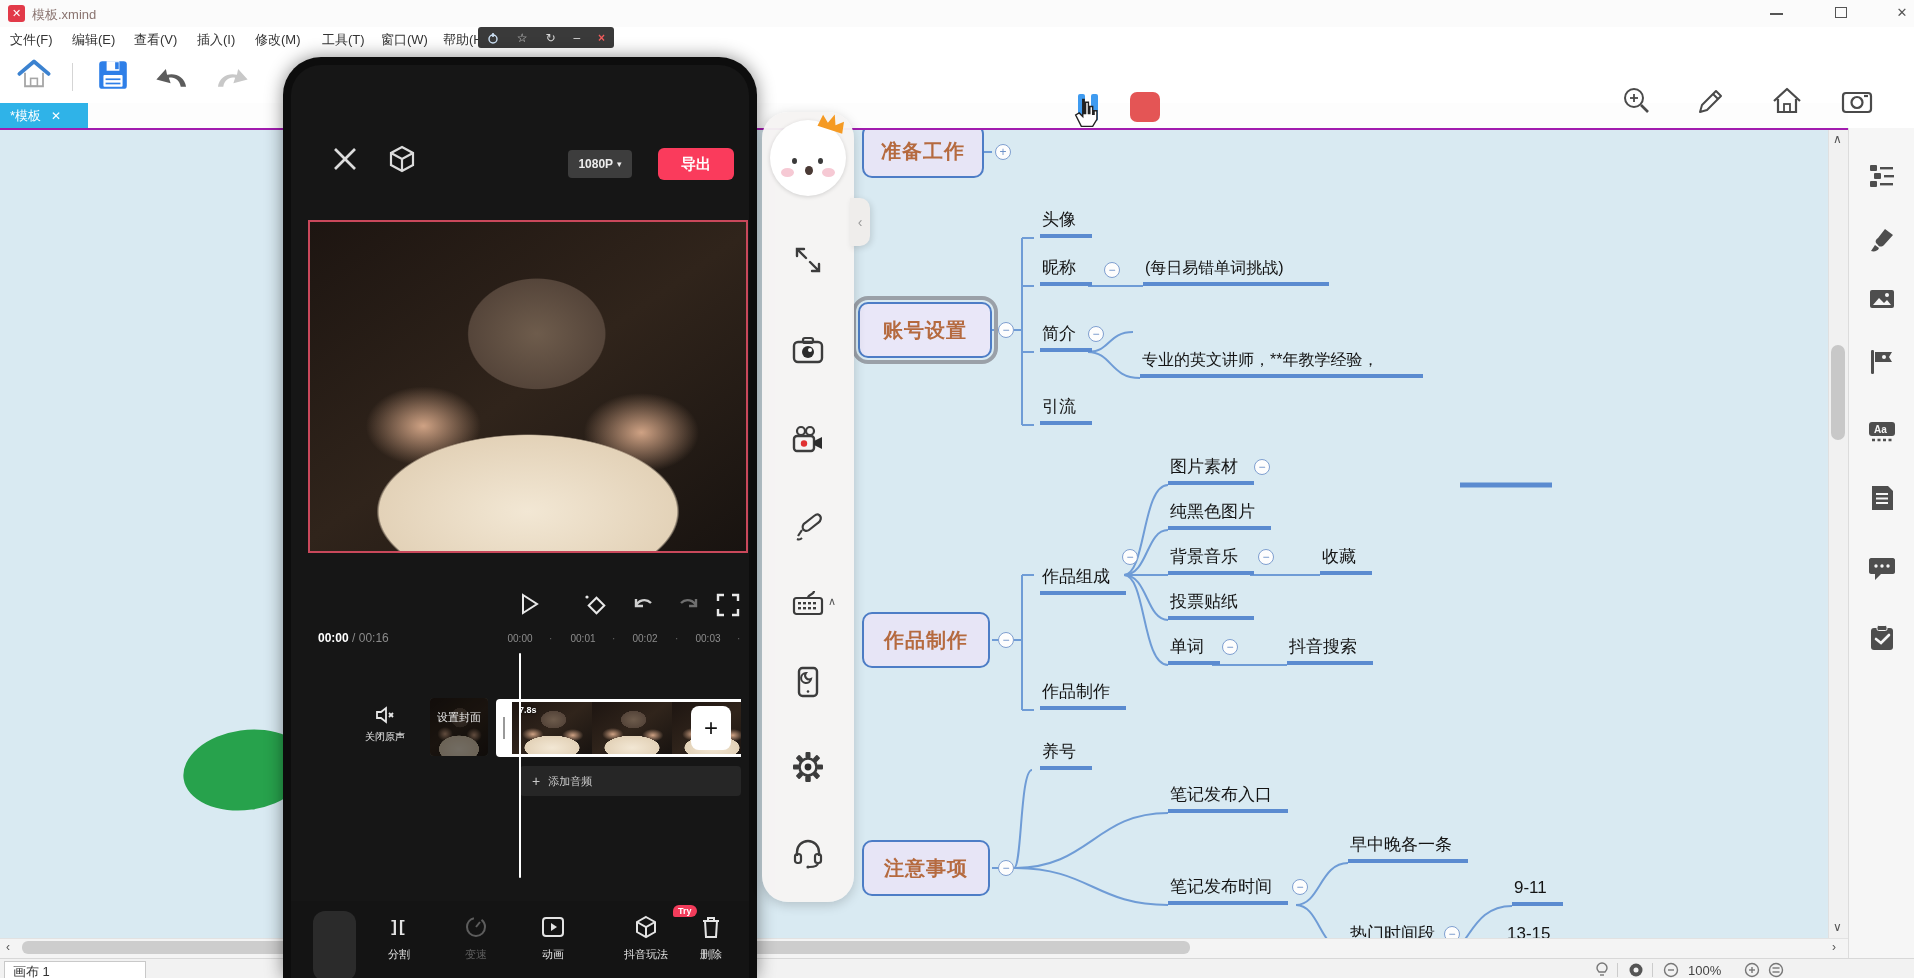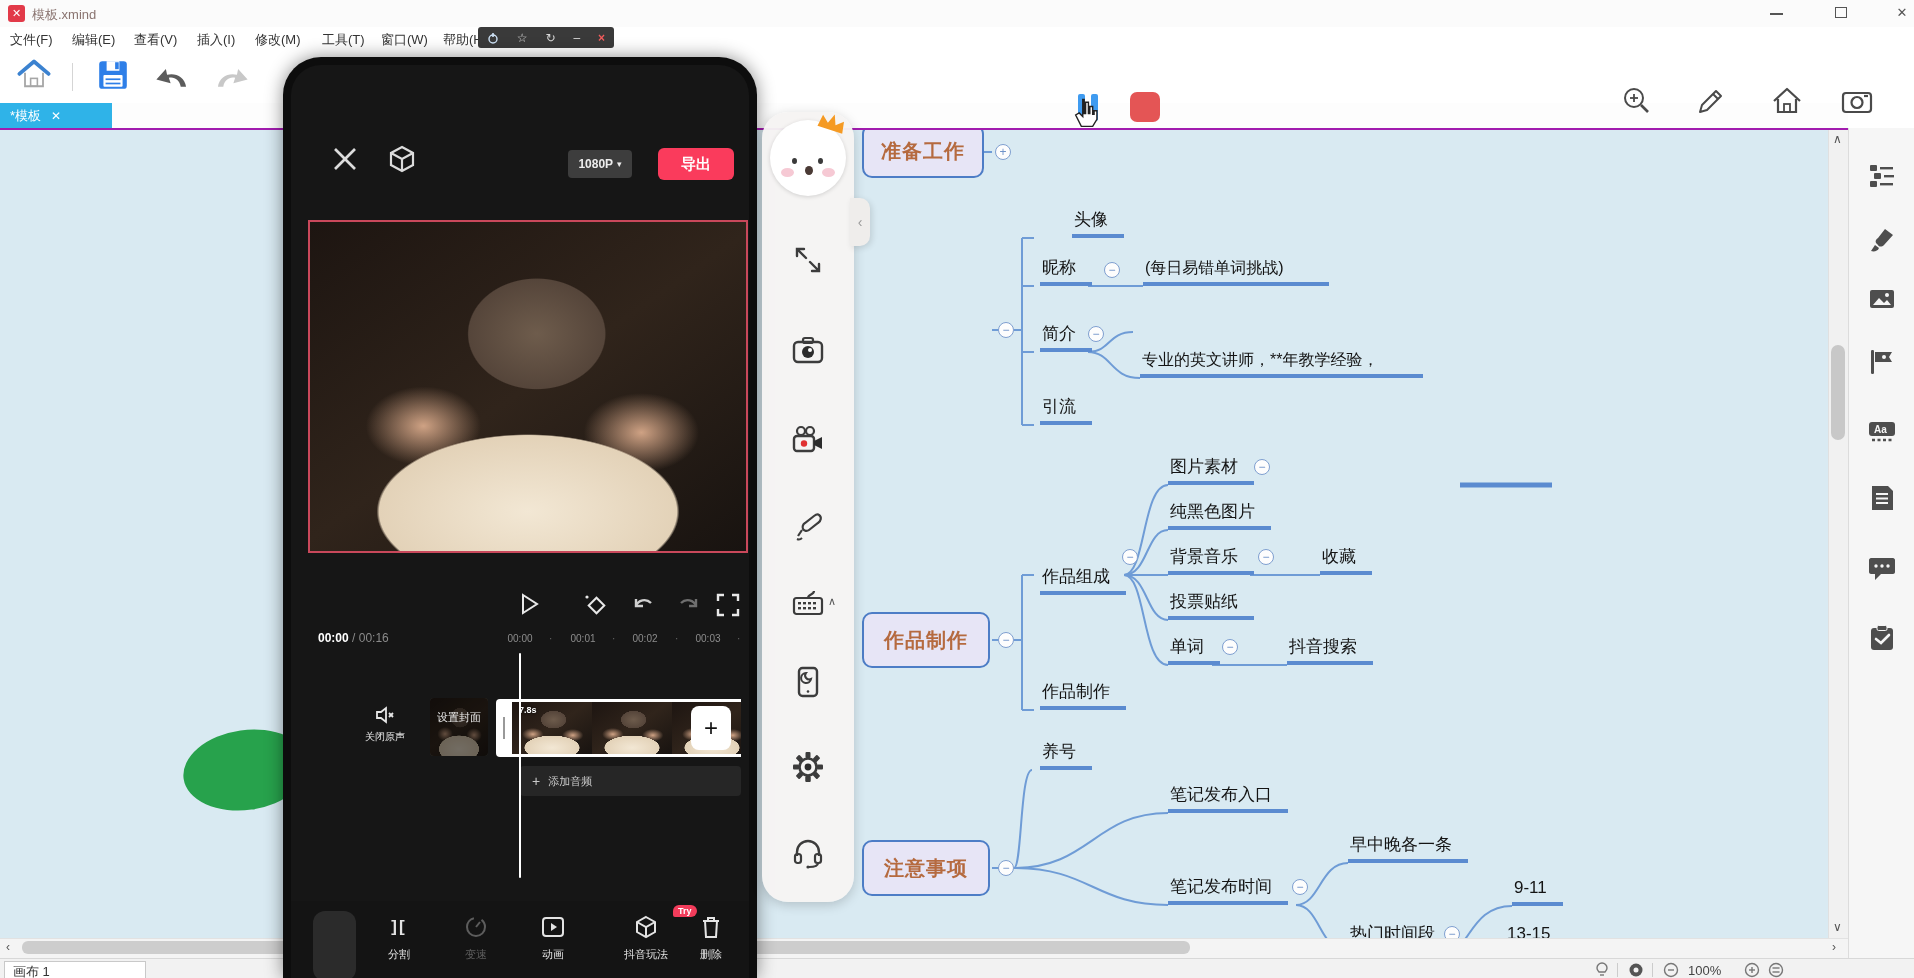--- a/index.html
+++ b/index.html
@@ -24,21 +24,21 @@
     display:flex; align-items:center; justify-content:space-around; z-index:4; }
   .mini-ic { color:#d8d8d8; font-size:12px; line-height:12px; }
   .mini-close { color:#f25c5c; font-weight:bold; }
 
   
   #toolbar { left:0; top:51px; width:1914px; height:52px; background:#fff; }
   .tb-divider { left:72px; top:12px; width:1px; height:28px; background:#d5d5d5; }
 
   
   #tabbar { left:0; top:103px; width:1848px; height:25px; background:#fdfdfd; }
-  #active-tab { left:0; top:0; width:112px; height:25px; background:#2fb3e8; color:#fff;
+  #active-tab { left:0; top:0; width:88px; height:25px; background:#2fb3e8; color:#fff;
     display:flex; align-items:center; gap:10px; padding-left:10px; font-size:13px; }
 
   
   #canvas { left:0; top:128px; width:1848px; height:810px; background:#d9eaf2;
     border-top:2px solid #a21caf; overflow:hidden; }
   .topic-main { position:absolute; background:#e7e5f6; border:2px solid #4d7dc6; border-radius:10px;
     color:#b56a3f; font-size:20px; font-weight:bold; display:flex; align-items:center; justify-content:center;
     letter-spacing:1px; }
   .topic-selected { outline:4px solid #9aa0a8; outline-offset:2px; background:#e9e7f8; }
   .ut { position:absolute; color:#141414; font-size:17px; white-space:nowrap;
@@ -237,37 +237,38 @@
         <path d="M1014,738 C1090,738 1095,775 1168,775"></path>
         <path d="M1296,775 C1320,775 1320,733 1348,733"></path>
         <path d="M1296,775 C1320,775 1320,822 1348,822"></path>
         <path d="M1446,822 C1470,822 1470,776 1512,776"></path>
         <path d="M1446,822 H1505"></path>
       </g>
       <path d="M1460,355 H1552" stroke="#5b8bd0" stroke-width="5" fill="none"></path>
     </svg>
 
     <div class="topic-main" style="left:862px;top:-6px;width:122px;height:54px;">准备工作</div>
+    <div class="topic-main topic-selected" style="left:858px;top:172px;width:134px;height:56px;">账号设置</div>
     <div class="topic-main" style="left:862px;top:482px;width:128px;height:56px;">作品制作</div>
     <div class="topic-main" style="left:862px;top:710px;width:128px;height:56px;">注意事项</div>
 
     <div class="cc" style="left:995px;top:14px;">+</div>
     <div class="cc" style="left:998px;top:192px;">−</div>
     <div class="cc" style="left:1104px;top:132px;">−</div>
     <div class="cc" style="left:1088px;top:196px;">−</div>
     <div class="cc" style="left:998px;top:502px;">−</div>
     <div class="cc" style="left:1122px;top:419px;">−</div>
     <div class="cc" style="left:1254px;top:329px;">−</div>
     <div class="cc" style="left:1258px;top:419px;">−</div>
     <div class="cc" style="left:1222px;top:509px;">−</div>
     <div class="cc" style="left:998px;top:730px;">−</div>
     <div class="cc" style="left:1292px;top:749px;">−</div>
     <div class="cc" style="left:1444px;top:796px;">−</div>
 
-    <div class="ut" style="left:1040px;top:80px;margin-left:32px;">头像</div>
+    <div class="ut" style="left:1040px;top:80px;">头像</div>
     <div class="ut" style="left:1040px;top:128px;">昵称</div>
     <div class="ut ut-med" style="left:1143px;top:128px;">(每日易错单词挑战)</div>
     <div class="ut" style="left:1040px;top:194px;">简介</div>
     <div class="ut ut-med" style="left:1140px;top:220px;">专业的英文讲师，**年教学经验，</div>
     <div class="ut" style="left:1040px;top:267px;">引流</div>
 
     <div class="ut" style="left:1040px;top:417px;margin-top:20px;">作品组成</div>
     <div class="ut" style="left:1168px;top:327px;">图片素材</div>
     <div class="ut" style="left:1168px;top:372px;">纯黑色图片</div>
     <div class="ut" style="left:1168px;top:417px;">背景音乐</div>

